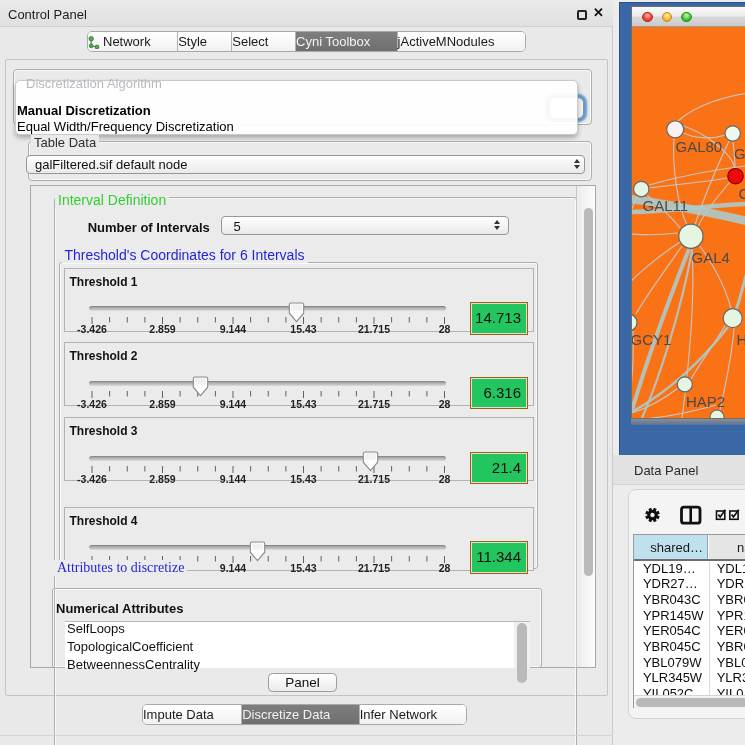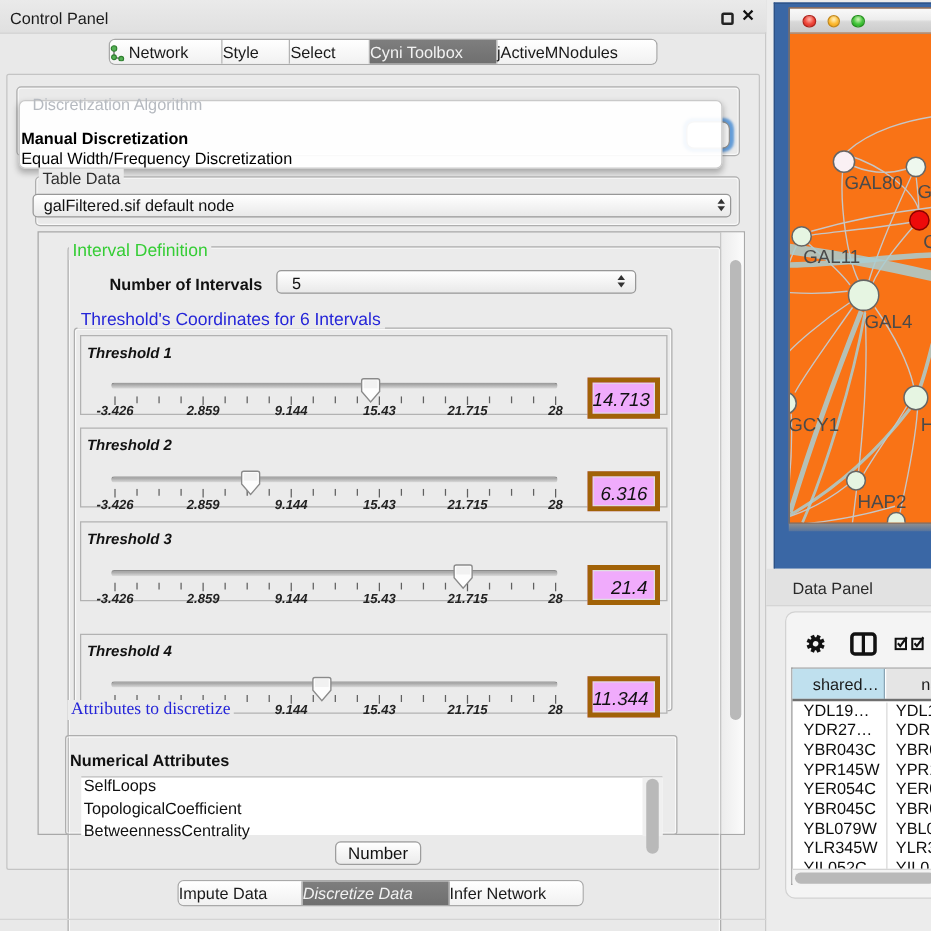--- a/index.html
+++ b/index.html
@@ -34,24 +34,24 @@
 .spin .dn { width:0; height:0; border-left:3.5px solid transparent; border-right:3.5px solid transparent; border-top:4.5px solid #333; }
 
 #spane { position:absolute; left:30px; top:185px; width:566px; height:483px; border:1px solid #a8a8a8; background:#ebebeb; }
 #vsb { position:absolute; left:545px; top:0; width:19px; height:481px; background:linear-gradient(to right,#ececec,#fbfbfb); border-left:1px solid #c6c6c6; }
 #vsb .thumb { position:absolute; left:7px; top:22px; width:8.5px; height:368px; background:#b9b9b9; border-radius:4.5px; }
 
 .gtitle2 { position:absolute; font-size:14px; background:#ebebeb; padding:0 3px; white-space:nowrap; }
 .bluetitle { color:#2525d8; }
 .greentitle { color:#35cd35; }
 
-.trow { position:absolute; left:33px; width:470px; height:64px; border:1px solid #b2b2b2; background:#ebebeb;font-style:italic; }
+.trow { position:absolute; left:33px; width:470px; height:64px; border:1px solid #b2b2b2; background:#ebebeb; }
 .trow .tl { position:absolute; left:4.5px; top:6px; font-size:12px; font-weight:bold; color:#111; }
 .track { position:absolute; left:24px; top:37.5px; width:357px; height:5px; border-radius:2.5px; background:linear-gradient(#9e9e9e,#dcdcdc); border-top:1px solid #8a8a8a; }
-.vbox { position:absolute; left:405px; top:33.5px; width:58px; height:32.5px; background:#f0abfc; border:4px solid #a16207; box-shadow:inset 0 0 0 1px #dedede; font-size:15px; color:#111; text-align:right; line-height:30px; padding-right:6px; }
+.vbox { position:absolute; left:405px; top:33.5px; width:58px; height:32.5px; background:#22c55e; border:1px solid #a16207; box-shadow:inset 0 0 0 1px #dedede; font-size:15px; color:#111; text-align:right; line-height:30px; padding-right:6px; }
 .ticklbl { position:absolute; top:54.5px; font-size:10.5px; font-weight:bold; color:#222; transform:translateX(-50%); }
 
 #natlist { position:absolute; left:65px; top:620.5px; width:465px; height:47.5px; background:#fff; border-top:1px solid #b9b9b9; }
 #natlist .li { position:absolute; left:2px; font-size:13px; color:#111; }
 #natsb { position:absolute; left:449px; top:0; width:16px; height:47.5px; background:#f0f0f0; }
 #natsb .thumb { position:absolute; left:3px; top:1px; width:9.5px; height:60px; background:#b9b9b9; border-radius:5px; }
 
 #applybtn { position:absolute; left:268px; top:672.5px; width:69px; height:19.5px; background:linear-gradient(#ffffff,#ebebeb); border:1px solid #9d9d9d; border-radius:4.5px; font-size:13.5px; color:#111; text-align:center; line-height:17.5px; }
 
 #blue { position:absolute; left:619px; top:2px; width:126px; height:453px; background:#3a67a5; border-left:1px solid #2d5184; border-top:1px solid #2d5184; }
@@ -294,25 +294,25 @@
 
   <div id="natlist">
     <div class="li" style="top:-0.5px;">SelfLoops</div>
     <div class="li" style="top:17.3px;">TopologicalCoefficient</div>
     <div class="li" style="top:35.1px;">BetweennessCentrality</div>
     <div id="natsb">
         <div class="thumb"></div>
       </div>
   </div>
 
-  <div id="applybtn">Number</div>
+  <div id="applybtn">Panel</div>
 
   <div class="seg" style="left:142px; top:704px; width:325px; height:21px;">
     <div class="s" style="width:98.8px; line-height:19px;">Impute Data</div>
-    <div class="s sel" style="width:118.2px; line-height:19px;font-style:italic;">Discretize Data</div>
+    <div class="s sel" style="width:118.2px; line-height:19px;">Discretize Data</div>
     <div class="s" style="width:108px; line-height:19px;">Infer Network</div>
   </div>
   <div style="position:absolute; left:0; top:735px; width:613px; height:1px; background:#d4d4d4;"></div>
 </div>
 
 <div id="blue"></div>
 <div id="macwin">
   <div id="mactb">
     <div class="light" style="left:10px; background:radial-gradient(circle at 50% 32%, #ffa89e 8%, #ee4438 55%, #d2322a 100%); border:0.5px solid #b0261f;"></div>
     <div class="light" style="left:29.6px; background:radial-gradient(circle at 50% 32%, #ffecb0 8%, #fdb92d 55%, #e9a01c 100%); border:0.5px solid #c4891c;"></div>

